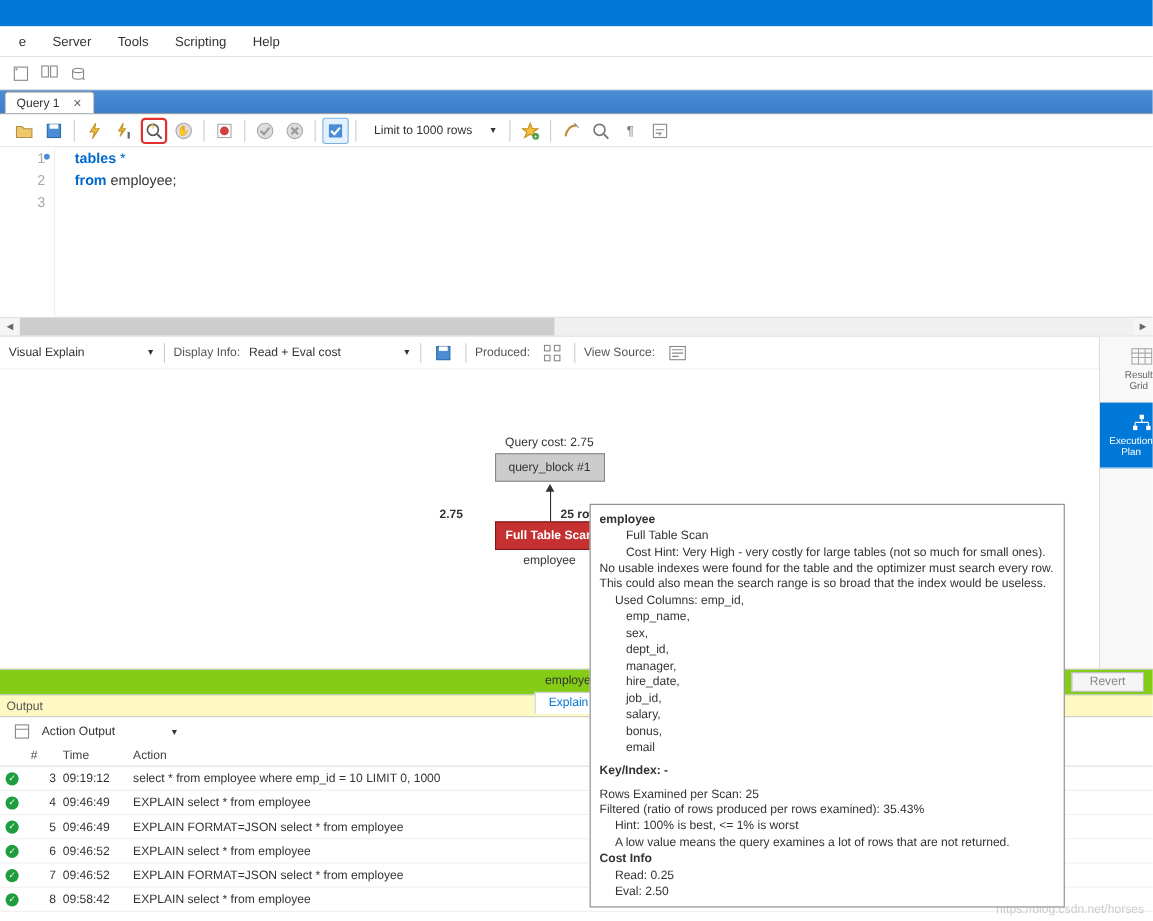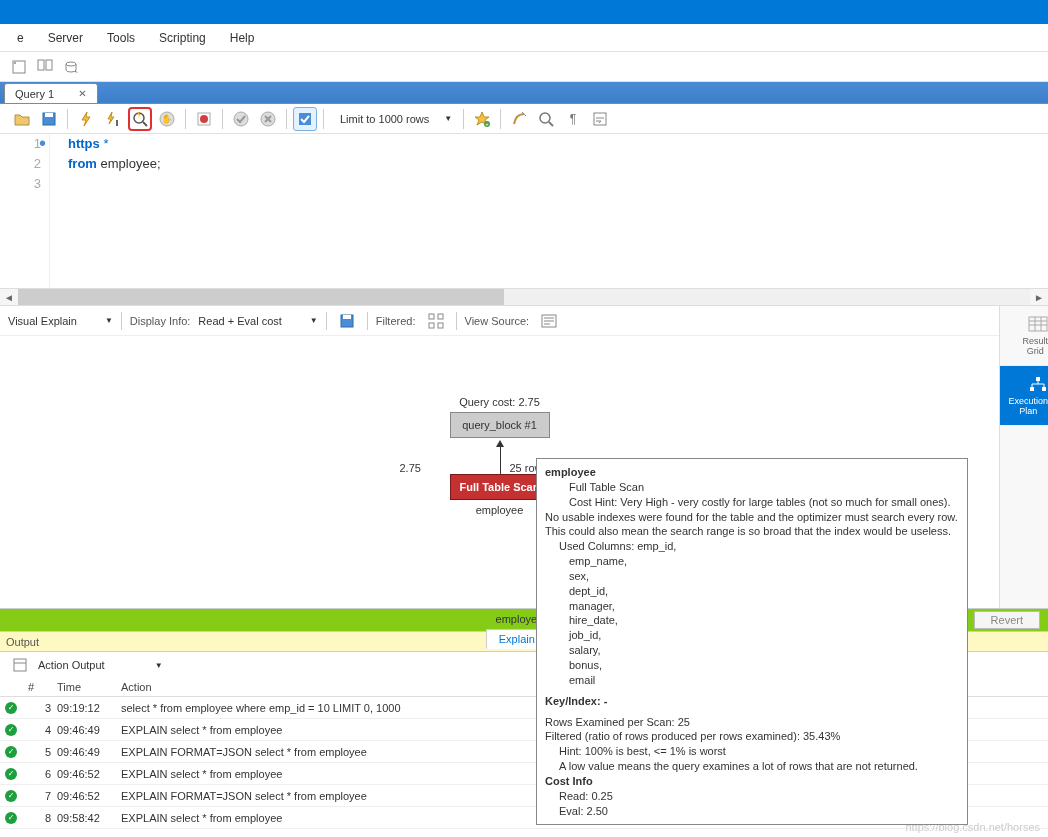--- a/index.html
+++ b/index.html
@@ -7,21 +7,21 @@
 
 .titlebar { height: 24px; background: #0078d7; }
 
 .menubar { height: 28px; background: #fff; display: flex; align-items: center; padding: 0 5px; border-bottom: 1px solid #e0e0e0; }
 .menubar .menu-item { padding: 4px 12px; cursor: pointer; font-size: 12px; }
 
 .maintoolbar { height: 30px; background: #fff; display: flex; align-items: center; padding: 0 8px; gap: 4px; border-bottom: 1px solid #e0e0e0; }
 .tbicon { width: 22px; height: 22px; display: flex; align-items: center; justify-content: center; border: 1px solid transparent; cursor: pointer; }
 
 .tabbar { height: 22px; background: linear-gradient(#4a8cd6, #3c7fc8); display: flex; align-items: flex-end; padding-left: 4px; border-bottom: 1px solid #888; }
-.query-tab { background: #fff; padding: 2px 10px 2px 10px; display: flex; align-items: center; gap: 24px; font-size: 11px; border: 1px solid #888; border-bottom: none; border-radius: 3px 3px 0 0; height: 20px; }
+.query-tab { background: #fff; padding: 2px 10px 2px 10px; display: flex; align-items: center; gap: 12px; font-size: 11px; border: 1px solid #888; border-bottom: none; border-radius: 3px 3px 0 0; height: 20px; }
 .query-tab .tab-close { font-size: 10px; cursor: pointer; color: #666; }
 
 .query-toolbar { height: 30px; background: #fff; display: flex; align-items: center; padding: 0 10px; gap: 3px; border-bottom: 1px solid #e0e0e0; }
 .qtb { width: 24px; height: 24px; display: flex; align-items: center; justify-content: center; cursor: pointer; border: 1px solid transparent; border-radius: 3px; }
 .qtb-sep { width: 1px; height: 20px; background: #ccc; margin: 0 3px; }
 .qtb.highlighted { border: 2px solid #e03030; border-radius: 4px; }
 .row-limit { font-size: 11px; margin-left: 5px; padding: 2px 4px; border: 1px solid transparent; display: flex; align-items: center; gap: 15px; }
 .row-limit .dd-arrow { font-size: 8px; }
 
 .editor { height: 154px; background: #fff; display: flex; font-family: Consolas, monospace; font-size: 13px; }
@@ -37,30 +37,30 @@
 .scroll-row { height: 18px; display: flex; align-items: center; border-top: 1px solid #ddd; border-bottom: 1px solid #ddd; background: #f5f5f5; }
 .scroll-arrow { width: 18px; height: 16px; display: flex; align-items: center; justify-content: center; font-size: 10px; color: #666; }
 .scroll-track { flex: 1; height: 16px; background: #f0f0f0; position: relative; }
 .scroll-thumb { position: absolute; left: 0; width: 48%; height: 100%; background: #cdcdcd; }
 
 .explain-area { display: flex; height: 302px; }
 .explain-main { flex: 1; display: flex; flex-direction: column; border-right: 1px solid #ddd; }
 .explain-main > :only-child { flex: 1; }
 
 .explain-toolbar { height: 30px; display: flex; align-items: center; padding: 0 8px; gap: 8px; font-size: 11px; border-bottom: 1px solid #eee; }
-.explain-toolbar .dd { display: flex; align-items: center; gap: 28px; }
+.explain-toolbar .dd { display: flex; align-items: center; gap: 56px; }
 .explain-toolbar .dd .dd-arrow { font-size: 8px; }
 .et-sep { width: 1px; height: 18px; background: #ccc; }
 .et-label { color: #555; }
 
 .explain-canvas { flex: 1; background: #fff; position: relative; display: flex; align-items: flex-start; justify-content: center; padding-top: 60px; }
 .diagram { position: relative; width: 200px; }
 .query-cost-label { text-align: center; font-size: 11px; margin-bottom: 4px; color: #333; }
 .query-block-box { width: 100px; margin: 4px auto; border: 1px solid #888; background: #ccc; padding: 6px 4px; text-align: center; font-size: 11px; }
-.arrow-zone { height: 32px; position: relative; }
+.arrow-zone { height: 32px; position: relative; font-weight: bold; }
 .arrow-stem { position: absolute; left: 50%; top: 0; width: 1px; height: 100%; background: #333; }
 .arrow-head { position: absolute; left: 50%; top: -2px; transform: translateX(-50%); width: 0; height: 0; border-left: 4px solid transparent; border-right: 4px solid transparent; border-bottom: 7px solid #333; }
 .arrow-label-l { position: absolute; left: 0; top: 20px; font-size: 11px; }
 .arrow-label-r { position: absolute; left: 55%; top: 20px; font-size: 11px; }
 .scan-box { width: 100px; margin: 0 auto; background: #c53030; color: #fff; border: 1px solid #7a1818; padding: 6px 4px; text-align: center; font-size: 11px; font-weight: bold; }
 .scan-table-label { text-align: center; font-size: 11px; margin-top: 4px; }
 .cursor-pos { position: absolute; left: 56%; top: 213px; font-size: 14px; }
 
 .sidebar { width: 48px; display: flex; flex-direction: column; background: #f8f8f8; }
 .sidebar .sb-item { height: 60px; display: flex; flex-direction: column; align-items: flex-end; justify-content: center; font-size: 9px; text-align: center; cursor: pointer; gap: 4px; color: #666; border-bottom: 1px solid #eee; }
@@ -242,21 +242,21 @@
     </div>
 </div>
 
 <div class="editor">
   <div class="gutter">
     <div class="ln"><span>1</span><span class="bullet">•</span></div>
     <div class="ln"><span>2</span></div>
     <div class="ln"><span>3</span></div>
   </div>
   <div class="editor-content">
-    <div class="ln"><span class="kw">https</span> <span class="op">*</span></div>
+    <div class="ln"><span class="kw">tables</span> <span class="op">*</span></div>
     <div class="ln"><span class="kw">from</span> <span class="ident">employee;</span></div>
     <div class="ln"></div>
   </div>
 </div>
 
 <div class="scroll-row">
   <div class="scroll-arrow">◄</div>
   <div class="scroll-track">
       <div class="scroll-thumb"></div>
     </div>
@@ -277,21 +277,21 @@
         <span class="dd-arrow">▼</span>
       </div>
       <div class="et-sep"></div>
       <div class="qtb">
           <svg width="18" height="18">
             <rect x="3" y="3" width="12" height="12" fill="#4a8cd6" stroke="#2a6ca6"></rect>
             <rect x="5" y="3" width="8" height="4" fill="#fff"></rect>
           </svg>
         </div>
       <div class="et-sep"></div>
-      <span class="et-label">Filtered:</span>
+      <span class="et-label">Produced:</span>
       <div class="qtb">
           <svg width="18" height="18">
             <rect x="2" y="2" width="5" height="5" fill="none" stroke="#888"></rect>
             <rect x="11" y="2" width="5" height="5" fill="none" stroke="#888"></rect>
             <rect x="2" y="11" width="5" height="5" fill="none" stroke="#888"></rect>
             <rect x="11" y="11" width="5" height="5" fill="none" stroke="#888"></rect>
           </svg>
         </div>
       <div class="et-sep"></div>
       <span class="et-label">View Source:</span>

